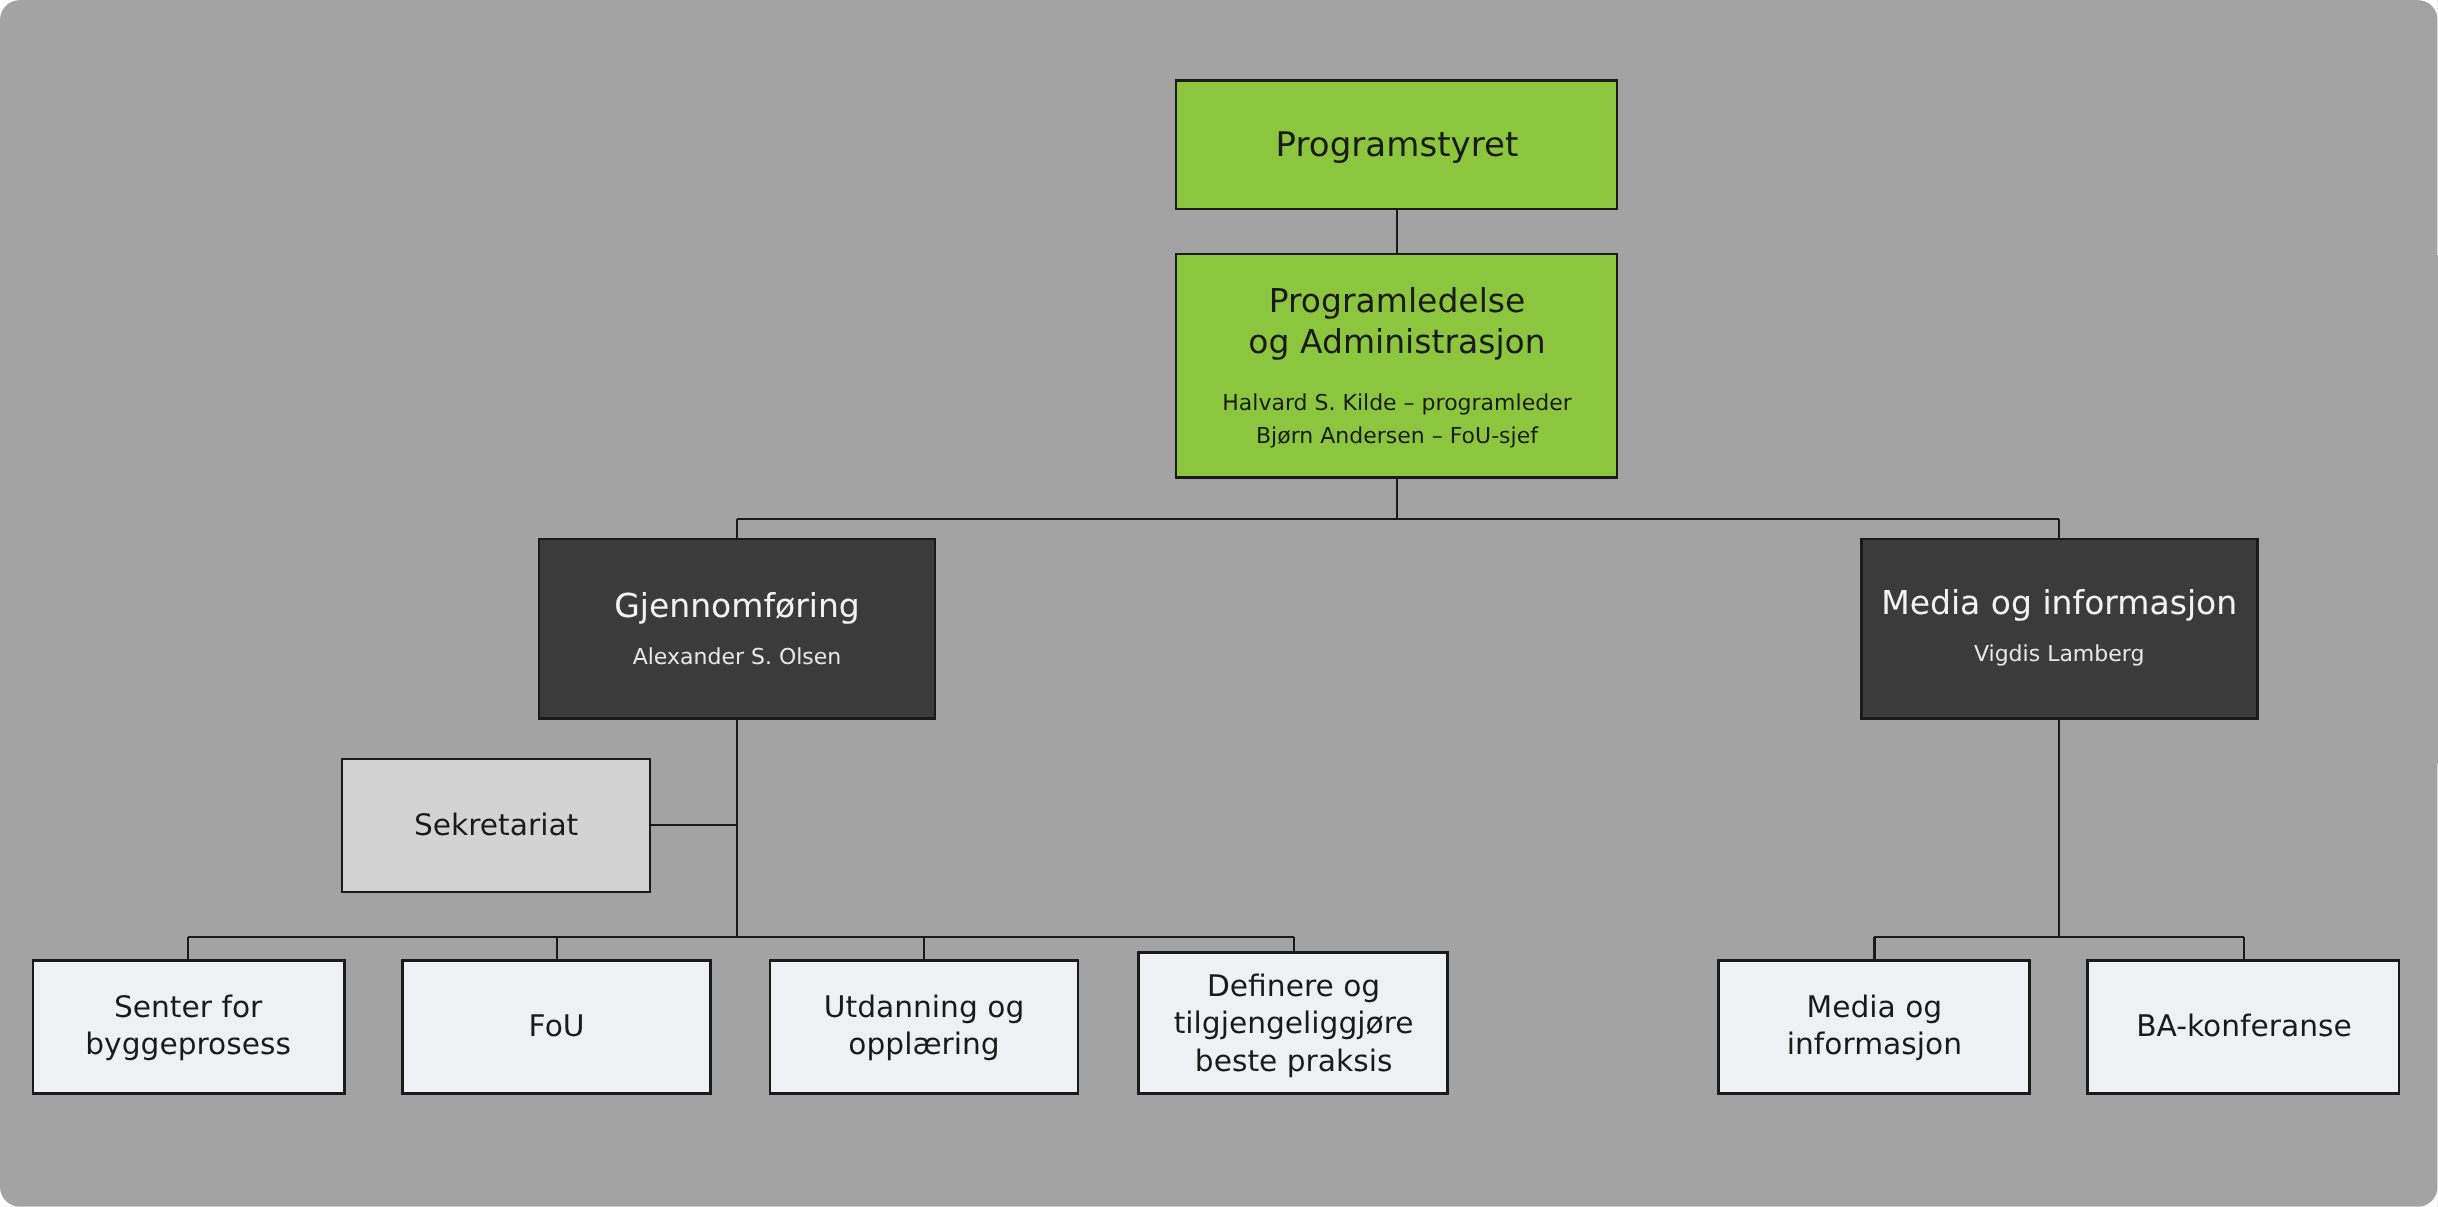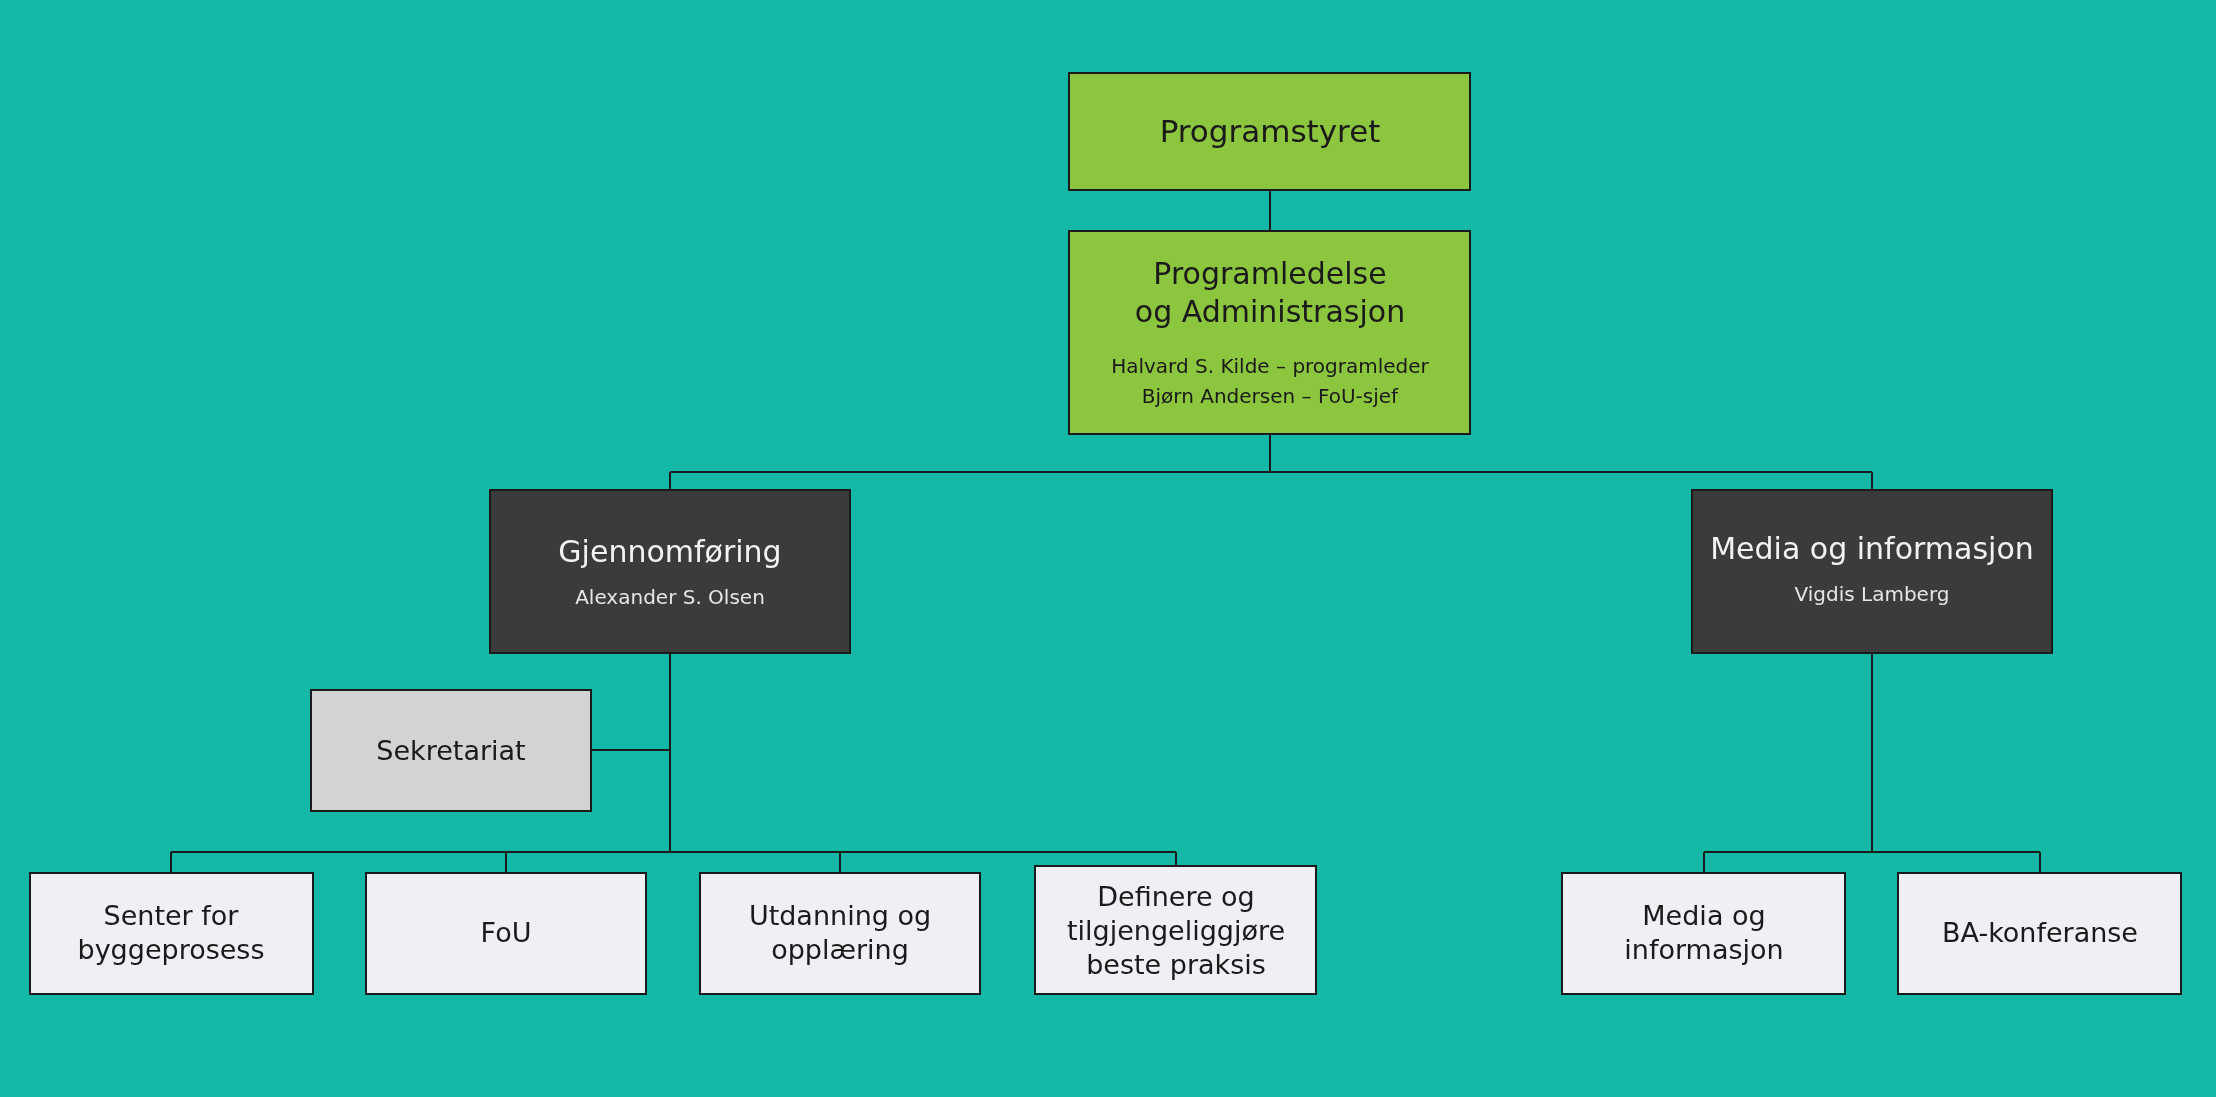--- a/index.html
+++ b/index.html
@@ -11,21 +11,22 @@
   body {
     width: 2216px;
     height: 1097px;
     overflow: hidden;
     font-family: "DejaVu Sans", "Liberation Sans", sans-serif;
   }
   #chart-root {
     position: relative;
     width: 2216px;
     height: 1097px;
-    background: #14b8a6;
+    background: #a3a3a3;
+    border-radius: 18px;
   }
   svg#org-chart {
     display: block;
     width: 2216px;
     height: 1097px;
   }
   .connector {
     stroke: #1a1a1a;
     stroke-width: 2;
     fill: none;

